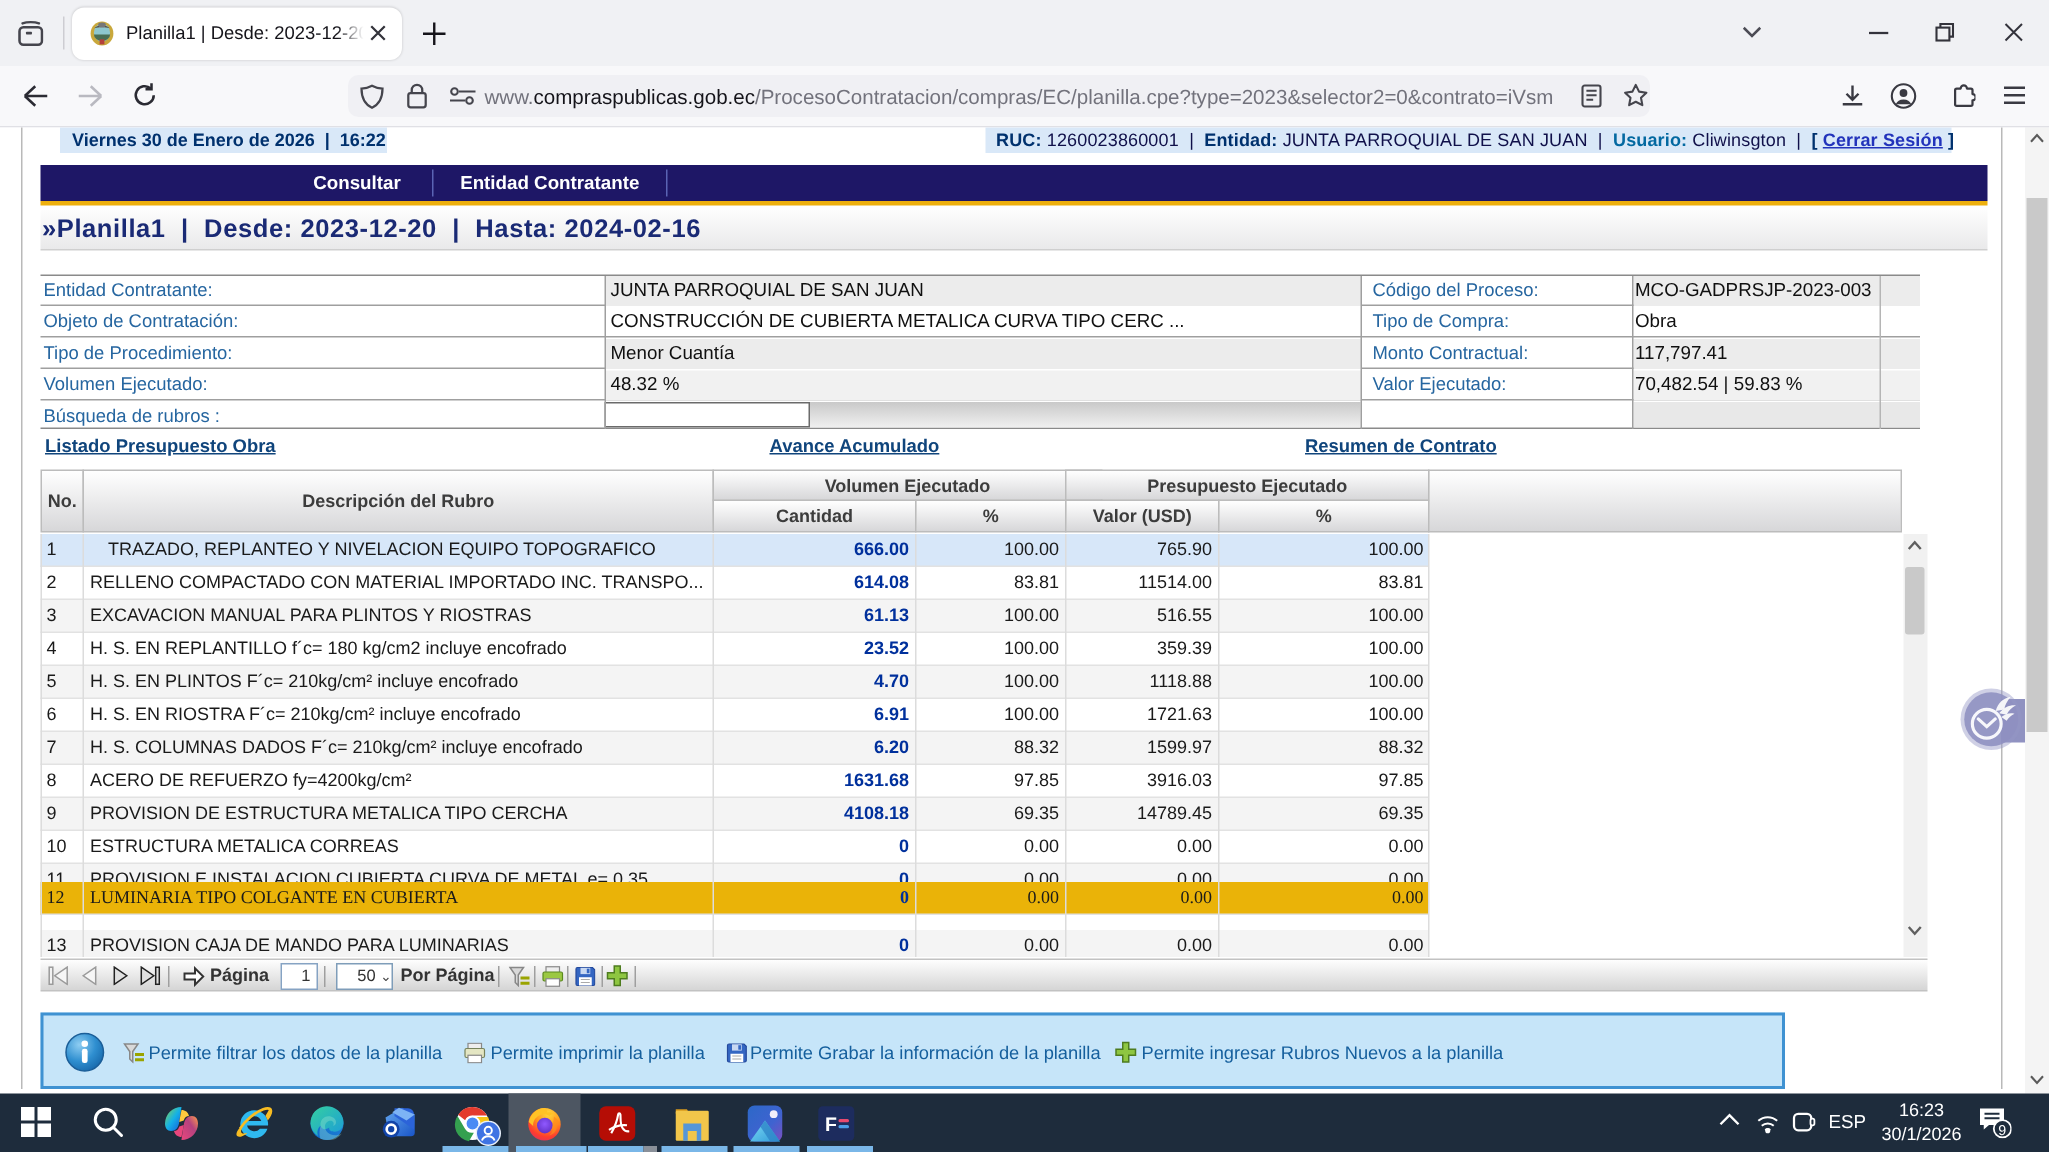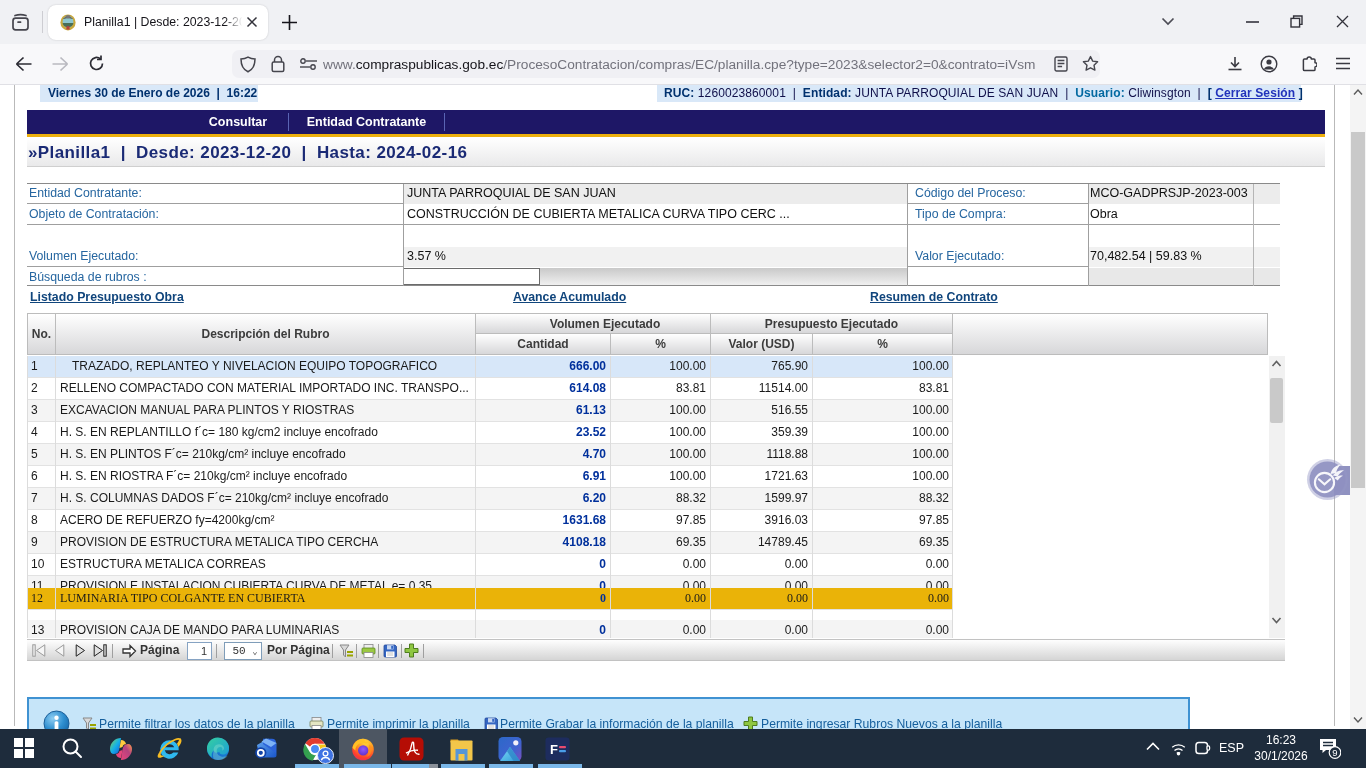--- a/index.html
+++ b/index.html
@@ -39,21 +39,21 @@
   .drow { left:27px; width:925px; height:22px; font-size:12px; color:#1a1a1a; border-bottom:1px solid #e2e2e2; }
   .dcell { top:0; height:22px; line-height:21px; white-space:nowrap; overflow:hidden; }
   .num { text-align:right; }
   .qty { color:#00309c; font-weight:bold; }
 
   
   #pager { left:27px; top:554px; width:1258px; height:22px; background:linear-gradient(#fefefe,#d5d5d5); border:1px solid #c2c2c2; border-left:none; border-right:none; font-size:12px; color:#333; }
   .psep { top:4px; width:1px; height:14px; background:#9f9f9f; }
 
   
-  #legend { left:27px; top:612px; width:1163px; height:51px; background:#c6e5f9; border:2px solid #3f92d2; }
+  #legend { left:27px; top:590px; width:1163px; height:51px; background:#c6e5f9; border:2px solid #3f92d2; }
   .ltext { font-size:12.2px; color:#155f9d; line-height:51px; white-space:nowrap; }
 
   
   #pagescroll { left:1350px; top:0px; width:16px; height:644px; background:#f4f4f4; }
   #innerscroll { left:1269px; top:271px; width:16px; height:282px; background:#f1f1f1; }
 
   
   #taskbar { left:0; top:729px; width:1366px; height:39px; background:#1e2c3c; color:#fff; }
 </style>
 </head>
@@ -194,25 +194,33 @@
       <div class="abs ival" style="left:380px;">JUNTA PARROQUIAL DE SAN JUAN</div>
       <div class="abs ilabel" style="left:888px;">Código del Proceso:</div>
       <div class="abs ival" style="left:1063px;">MCO-GADPRSJP-2023-003</div>
     </div>
     <div class="abs irow" style="top:21px;">
       <div class="abs ilabel" style="left:2px;">Objeto de Contratación:</div>
       <div class="abs ival" style="left:380px;">CONSTRUCCIÓN DE CUBIERTA METALICA CURVA TIPO CERC ...</div>
       <div class="abs ilabel" style="left:888px;">Tipo de Compra:</div>
       <div class="abs ival" style="left:1063px;">Obra</div>
     </div>
+    <div class="abs irow" style="top:42px;">
+      <div class="abs" style="left:377px;top:0;width:504px;height:20px;background:#ececec;"></div>
+      <div class="abs" style="left:1062px;top:0;width:191px;height:20px;background:#ececec;"></div>
+      <div class="abs ilabel" style="left:2px;">Tipo de Procedimiento:</div>
+      <div class="abs ival" style="left:380px;">Menor Cuantía</div>
+      <div class="abs ilabel" style="left:888px;">Monto Contractual:</div>
+      <div class="abs ival" style="left:1063px;">117,797.41</div>
+    </div>
     <div class="abs irow" style="top:63px;">
       <div class="abs" style="left:377px;top:0;width:504px;height:20px;background:#f1f1f1;"></div>
       <div class="abs" style="left:1062px;top:0;width:191px;height:20px;background:#f1f1f1;"></div>
       <div class="abs ilabel" style="left:2px;">Volumen Ejecutado:</div>
-      <div class="abs ival" style="left:380px;">3.57 %</div>
+      <div class="abs ival" style="left:380px;">48.32 %</div>
       <div class="abs ilabel" style="left:888px;">Valor Ejecutado:</div>
       <div class="abs ival" style="left:1063px;">70,482.54 | 59.83 %</div>
     </div>
     <div class="abs irow" style="top:84px;border-bottom:1px solid #8a8a8a;height:18px;">
       <div class="abs ilabel" style="left:2px;">Búsqueda de rubros :</div>
       <div class="abs" style="left:376px;top:0px;width:137px;height:17px;background:#fff;border:1px solid #6b6b6b;"></div>
       <div class="abs" style="left:513px;top:0px;width:367px;height:17px;background:linear-gradient(#c9c9c9,#f0f0f0);"></div>
       <div class="abs" style="left:1062px;top:0px;width:191px;height:17px;background:#e8e8e8;"></div>
     </div>
     <div class="abs" style="left:376px;top:0;width:1px;height:102px;background:#9f9f9f;"></div>
@@ -375,21 +383,21 @@
         <path d="M1.2 0.8 L9.5 6.5 L1.2 12.2 Z" fill="#e0e0e0" stroke="#222"></path>
         <rect x="10.8" y="0.8" width="2.4" height="11.4" fill="#e0e0e0" stroke="#222"></rect>
       </svg>
     <div class="abs psep" style="left:85px;"></div>
     <svg class="abs" style="left:94px;top:4px;" width="16" height="14" viewBox="0 0 16 14">
         <path d="M2 5 h7 v-3.5 l5.5 5.5 -5.5 5.5 v-3.5 h-7 Z" fill="#fff" stroke="#333" stroke-width="1.3"></path>
       </svg>
     <div class="abs" style="left:113px;top:3px;font-weight:bold;">Página</div>
     <div class="abs" style="left:160px;top:2px;width:25px;height:18px;background:#fff;border:1px solid #86a3c3;font-size:11px;text-align:right;line-height:17px;padding-right:4px;">1</div>
     <div class="abs psep" style="left:189px;"></div>
-    <div class="abs" style="left:197px;top:2px;width:38px;height:18px;background:#fff;border:1px solid #7f9db9;font-size:11px;line-height:16px;text-align:center;padding-left:4px;font-family:Liberation Mono, monospace;">50 <span style="color:#444;font-size:9px;">⌄</span></div>
+    <div class="abs" style="left:197px;top:2px;width:38px;height:18px;background:#fff;border:1px solid #7f9db9;font-size:11px;line-height:16px;text-align:right;padding-left:4px;">50 <span style="color:#444;font-size:9px;">⌄</span></div>
     <div class="abs" style="left:240px;top:3px;font-weight:bold;">Por Página</div>
     <div class="abs psep" style="left:305px;"></div>
     <svg class="abs" style="left:312px;top:4px;" width="15" height="14" viewBox="0 0 15 14">
         <path d="M1 1 h9 l-3.5 5 v7 l-2 -2 v-5 Z" fill="#d9d9d9" stroke="#888" stroke-width="1"></path>
         <rect x="8" y="7" width="6" height="2" fill="#9aa400"></rect>
         <rect x="8" y="10.5" width="6" height="2" fill="#9aa400"></rect>
       </svg>
     <div class="abs psep" style="left:329px;"></div>
     <svg class="abs" style="left:334px;top:4px;" width="15" height="14" viewBox="0 0 15 14">
         <rect x="3" y="0.5" width="9" height="4" fill="#eee" stroke="#888" stroke-width="0.8"></rect>

